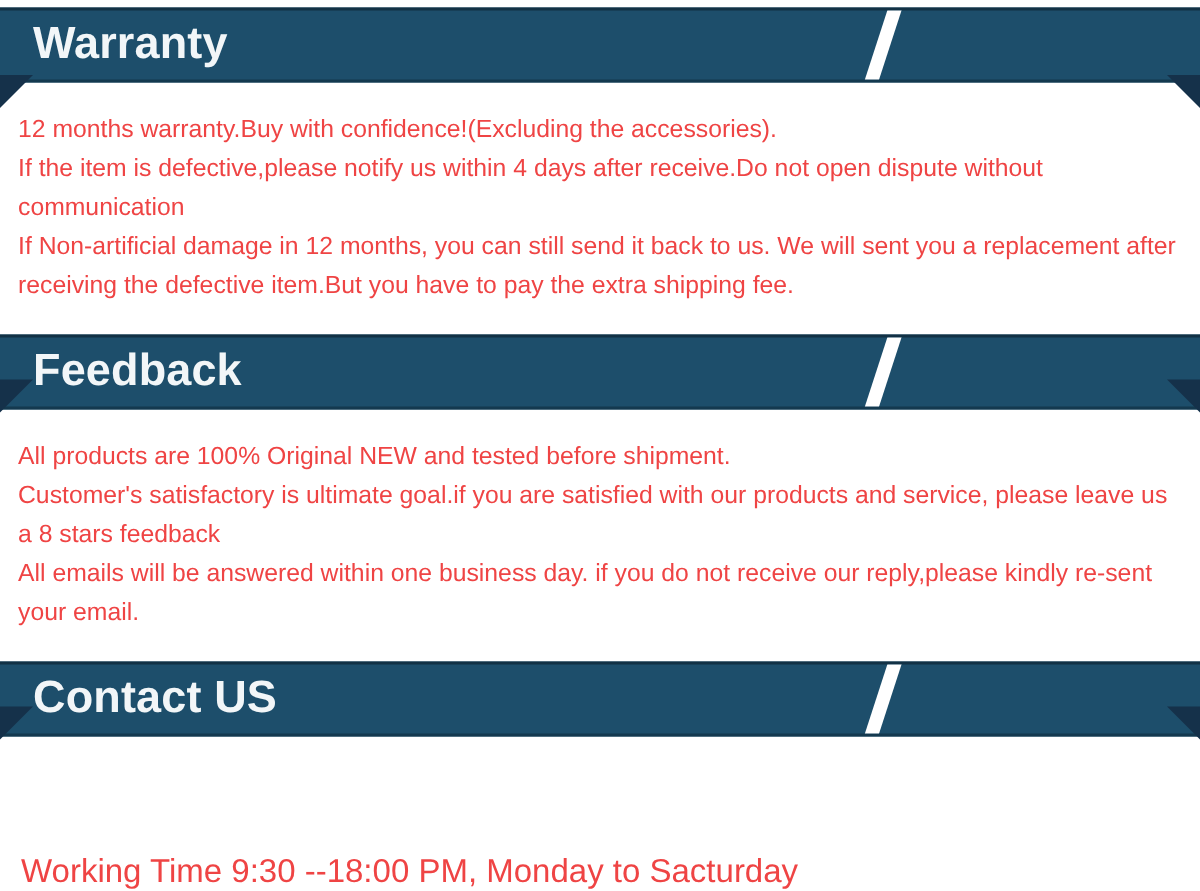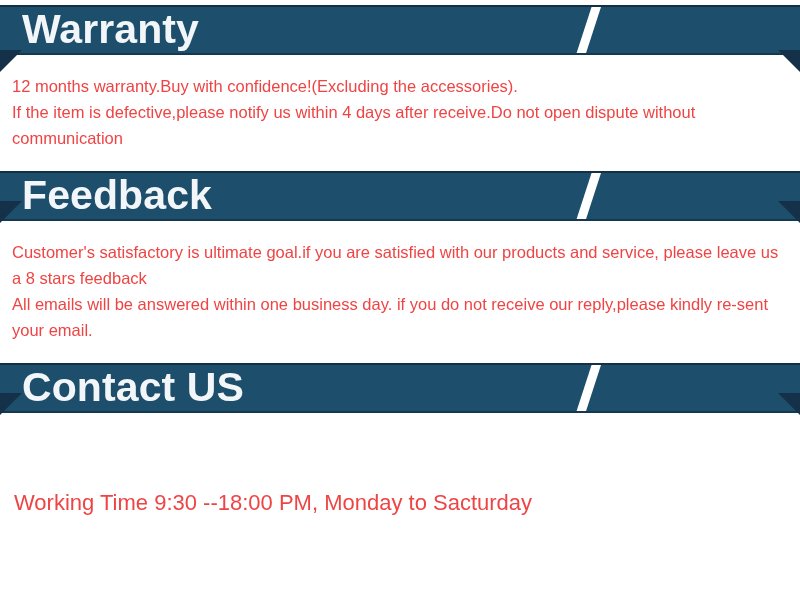--- a/index.html
+++ b/index.html
@@ -32,21 +32,21 @@
     border-bottom: 2px solid #14394f;
     box-sizing: border-box;
     overflow: hidden;
   }
   .banner-title {
     position: absolute;
     left: 22px;
     top: 50%;
     transform: translateY(-52%);
     color: #f2f6f8;
-    font-size: 41px;
+    font-size: 30px;
     font-weight: bold;
     letter-spacing: 0.1px;
     white-space: nowrap;
     line-height: 1;
   }
   
   .banner-slash {
     position: absolute;
     top: -8px;
     left: 583px;
@@ -105,32 +105,34 @@
     <div class="banner">
       <div class="banner-slash"></div>
       <div class="banner-title">Warranty</div>
     </div>
     <div class="fold-left"></div>
     <div class="fold-right"></div>
 
     <div class="body-copy">
       <p>12 months warranty.Buy with confidence!(Excluding the accessories).</p>
       <p>If the item is defective,please notify us within 4 days after receive.Do not open dispute without communication</p>
+      <p>If Non-artificial damage in 12 months, you can still send it back to us. We will sent you a replacement after receiving the defective item.But you have to pay the extra shipping fee.</p>
     </div>
   </div>
 
   <div class="section section-feedback">
     <div class="banner">
       <div class="banner-slash"></div>
       <div class="banner-title">Feedback</div>
     </div>
     <div class="fold-left"></div>
     <div class="fold-right"></div>
 
     <div class="body-copy">
+      <p>All products are 100% Original NEW and tested before shipment.</p>
       <p>Customer's satisfactory is ultimate goal.if you are satisfied with our products and service, please leave us a 8 stars feedback</p>
       <p>All emails will be answered within one business day. if you do not receive our reply,please kindly re-sent your email.</p>
     </div>
   </div>
 
   <div class="section section-contact">
     <div class="banner">
       <div class="banner-slash"></div>
       <div class="banner-title">Contact US</div>
     </div>

